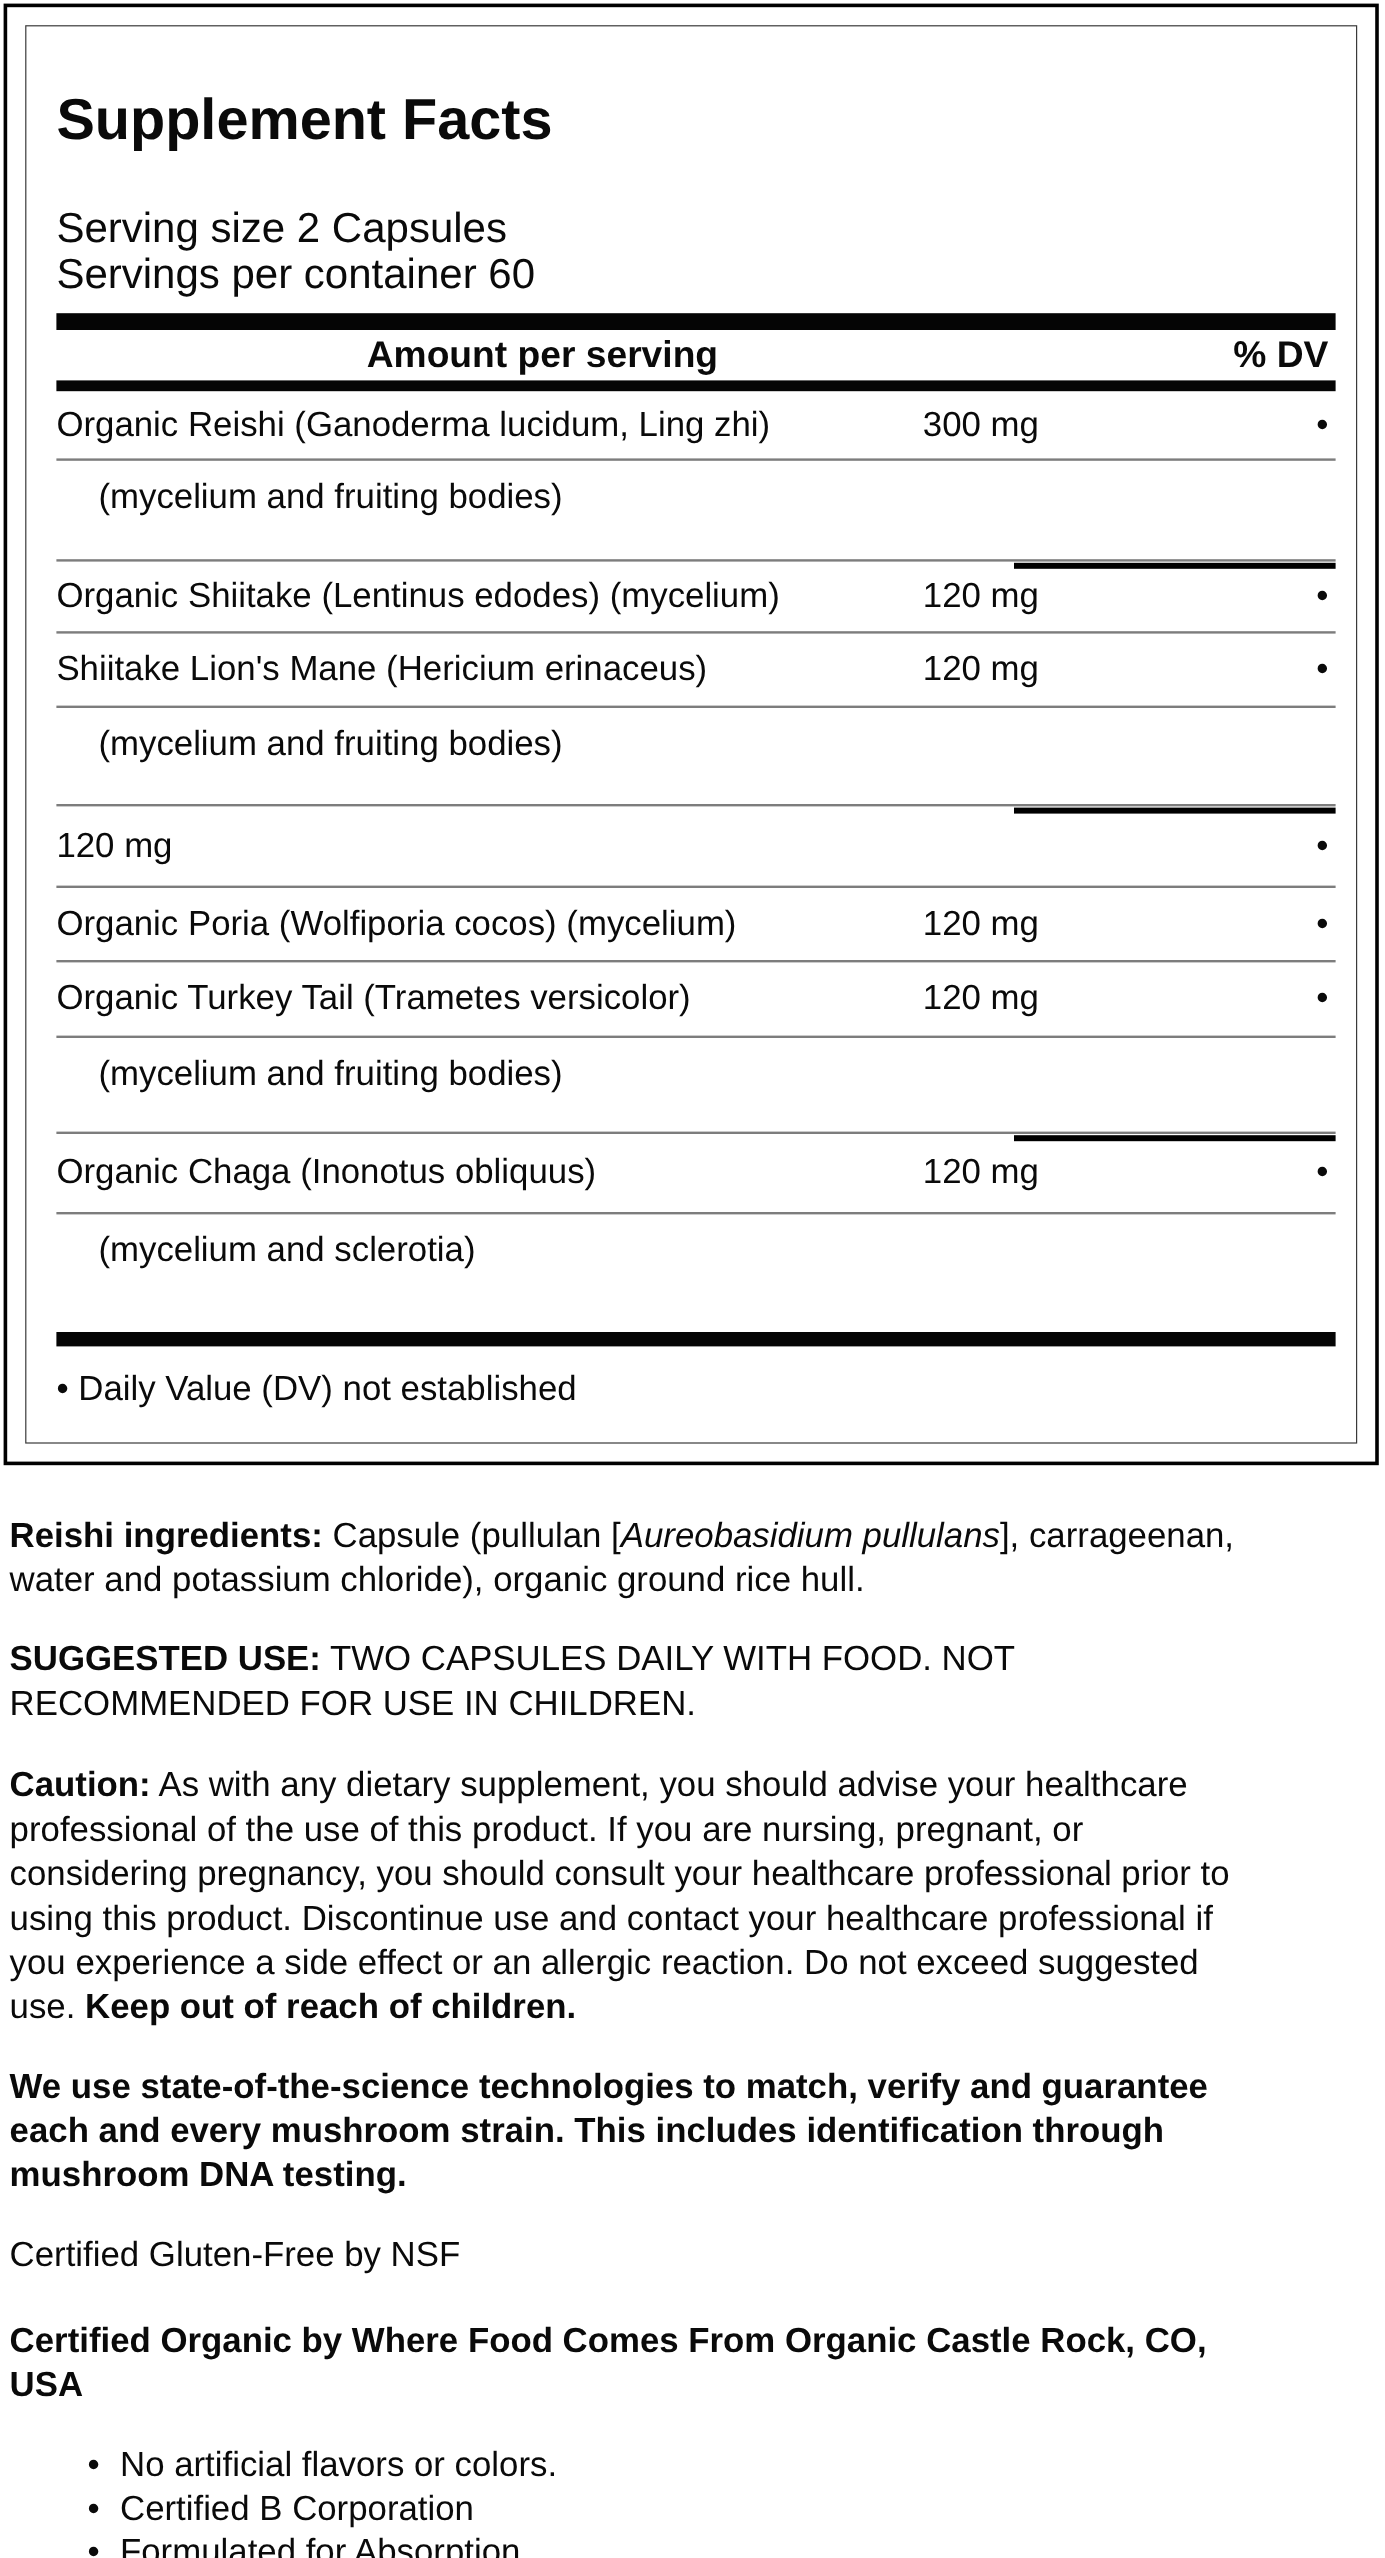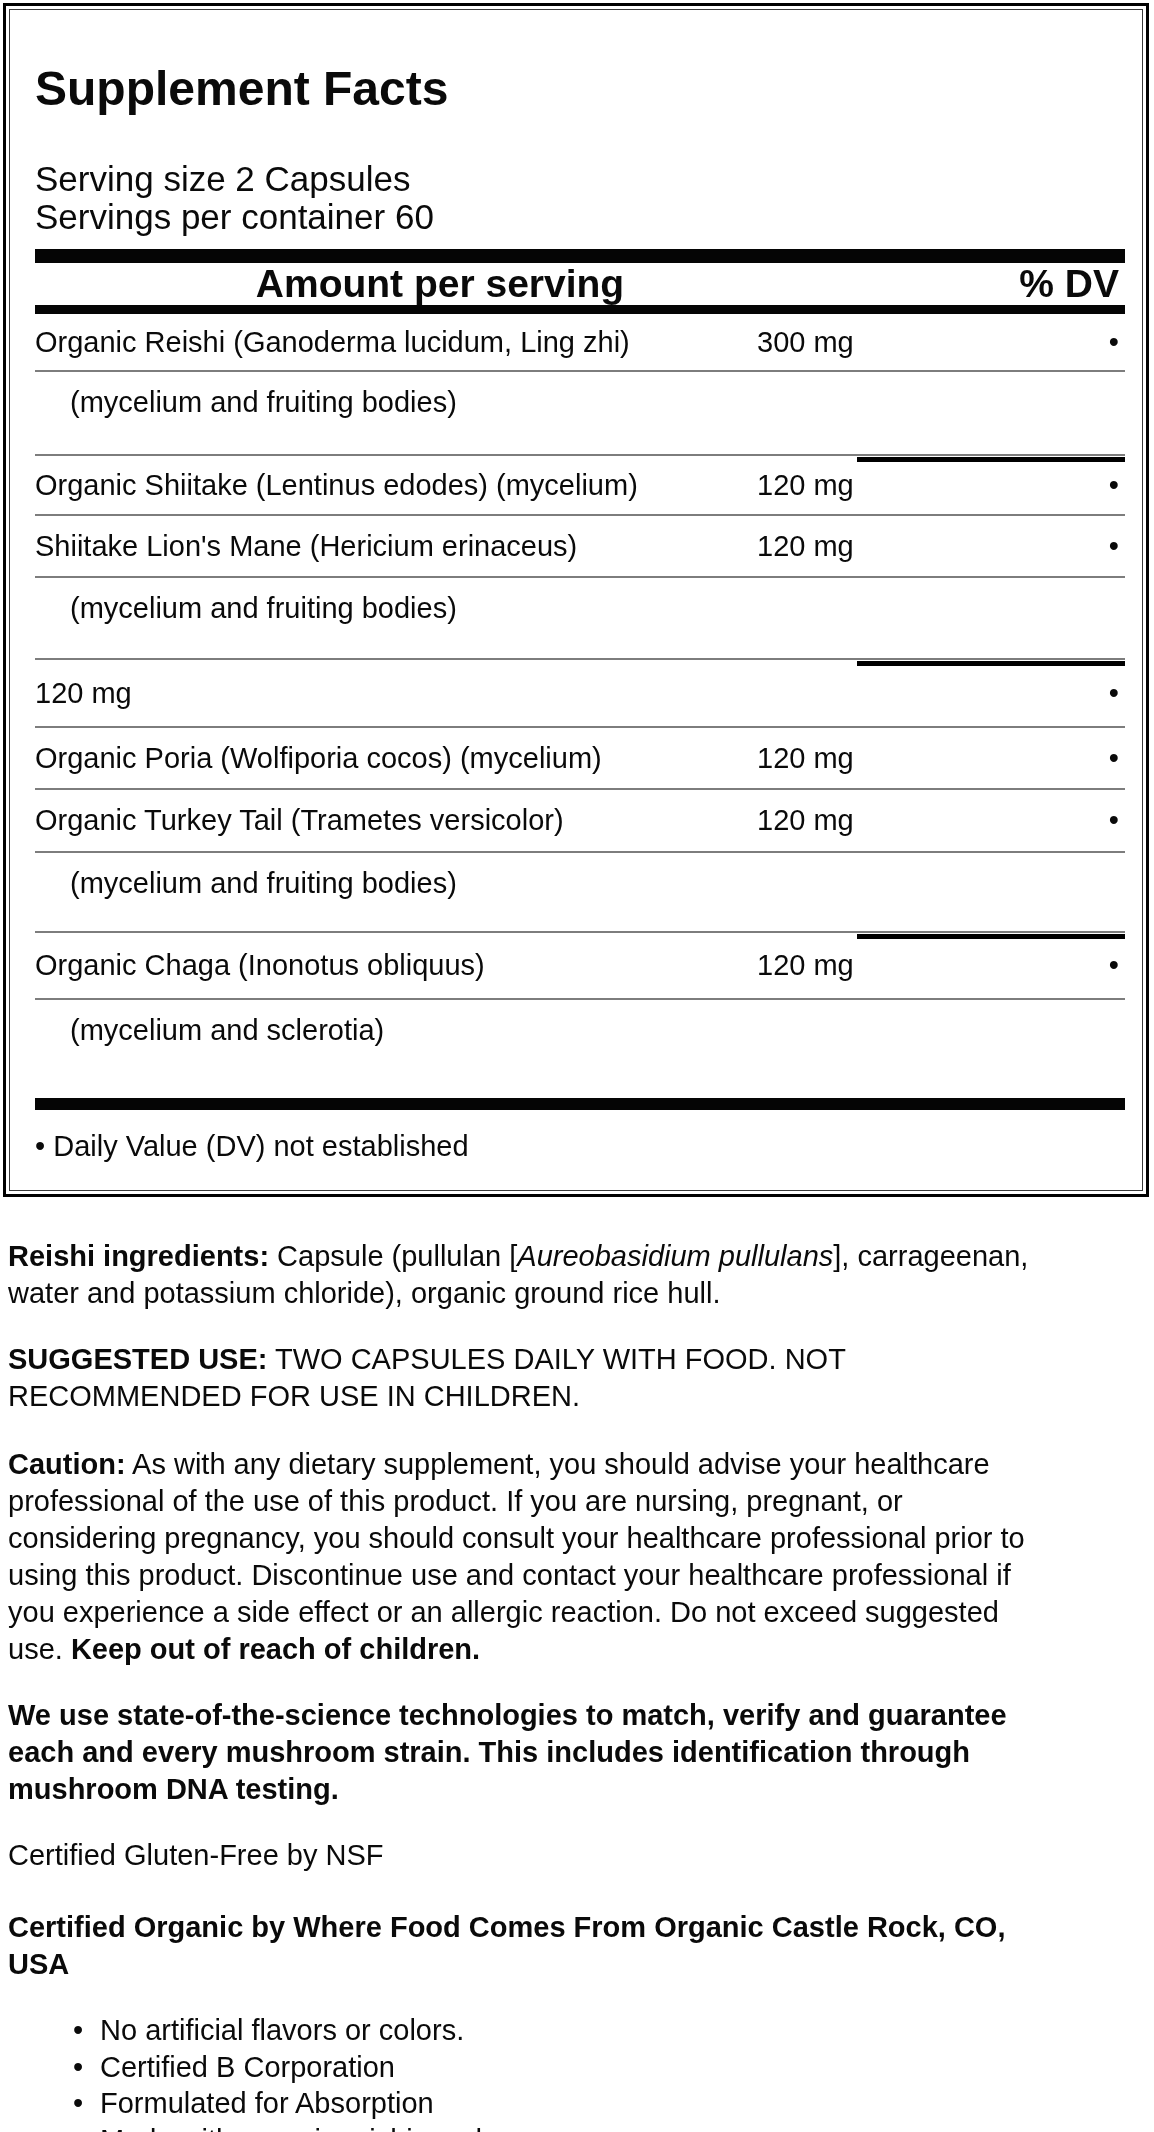--- a/index.html
+++ b/index.html
@@ -5,39 +5,39 @@
   html,body{margin:0;padding:0;}
   body{
     width:1154px;height:2132px;background:#ffffff;color:#0a0a0a;
     font-family:"Liberation Sans","DejaVu Sans",sans-serif;
     overflow:hidden;position:relative;
   }
   
   .panel{
     margin:3px 5px 0 3px;
     border:3px solid #000;
-    padding:3px;
+    padding:15px;
     background:#fff;
   }
   .panel-inner{
     border:1px solid #3a3a3a;
     padding:0 17px 26px 25px;
   }
   .sf-title{
     font-size:48px;font-weight:bold;line-height:50px;
     margin-top:54px;letter-spacing:0px;
   }
   .serving-block{margin-top:46px;font-size:35px;line-height:38px;}
   .bar{background:#050505;width:100%;}
   .bar1{height:14px;margin-top:13px;}
   .bar2{height:9px;}
   .bar3{height:12px;margin-top:16px;}
   .hdr-row{
     display:flex;align-items:center;height:42px;
-    font-weight:bold;font-size:39px;
+    font-weight:bold;font-size:31px;
   }
   .hdr-amount{width:810px;text-align:center;}
   .hdr-dv{flex:1;text-align:right;padding-right:6px;}
   .t-row{
     display:flex;align-items:center;position:relative;
     font-size:29px;white-space:nowrap;gap:32px;
   }
   .t-row.line{border-top:2px solid #7d7d7d;}
   .cell-name{width:690px;overflow:hidden;}
   .cell-amt{width:190px;}

